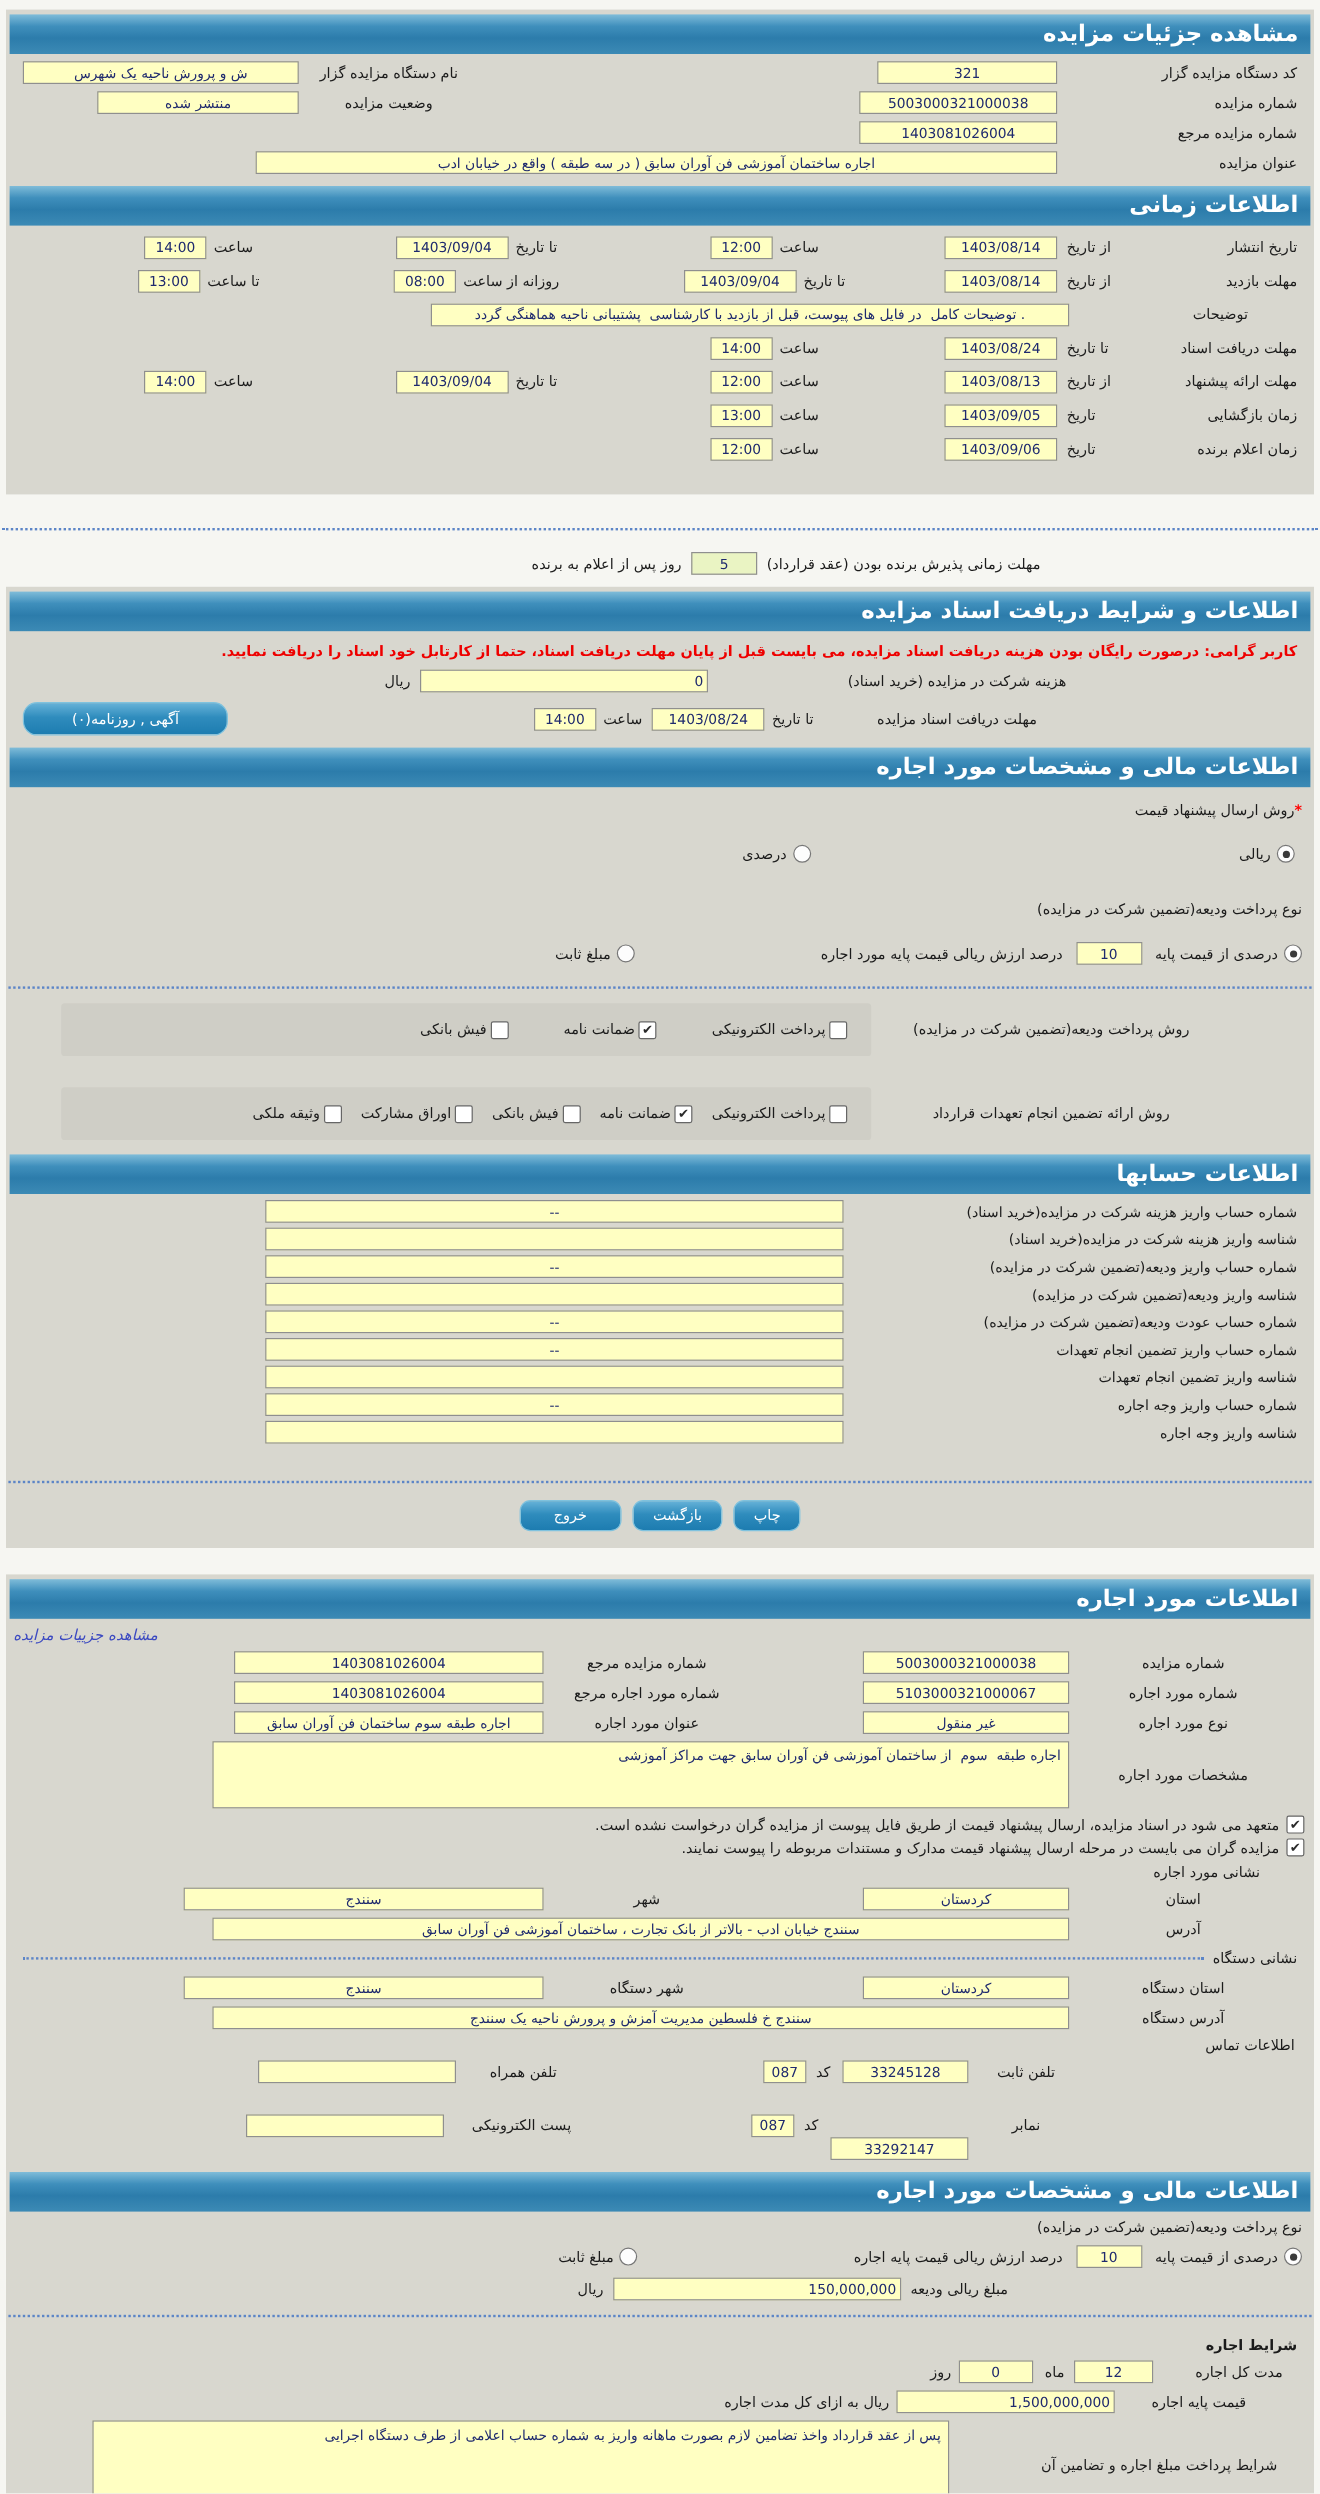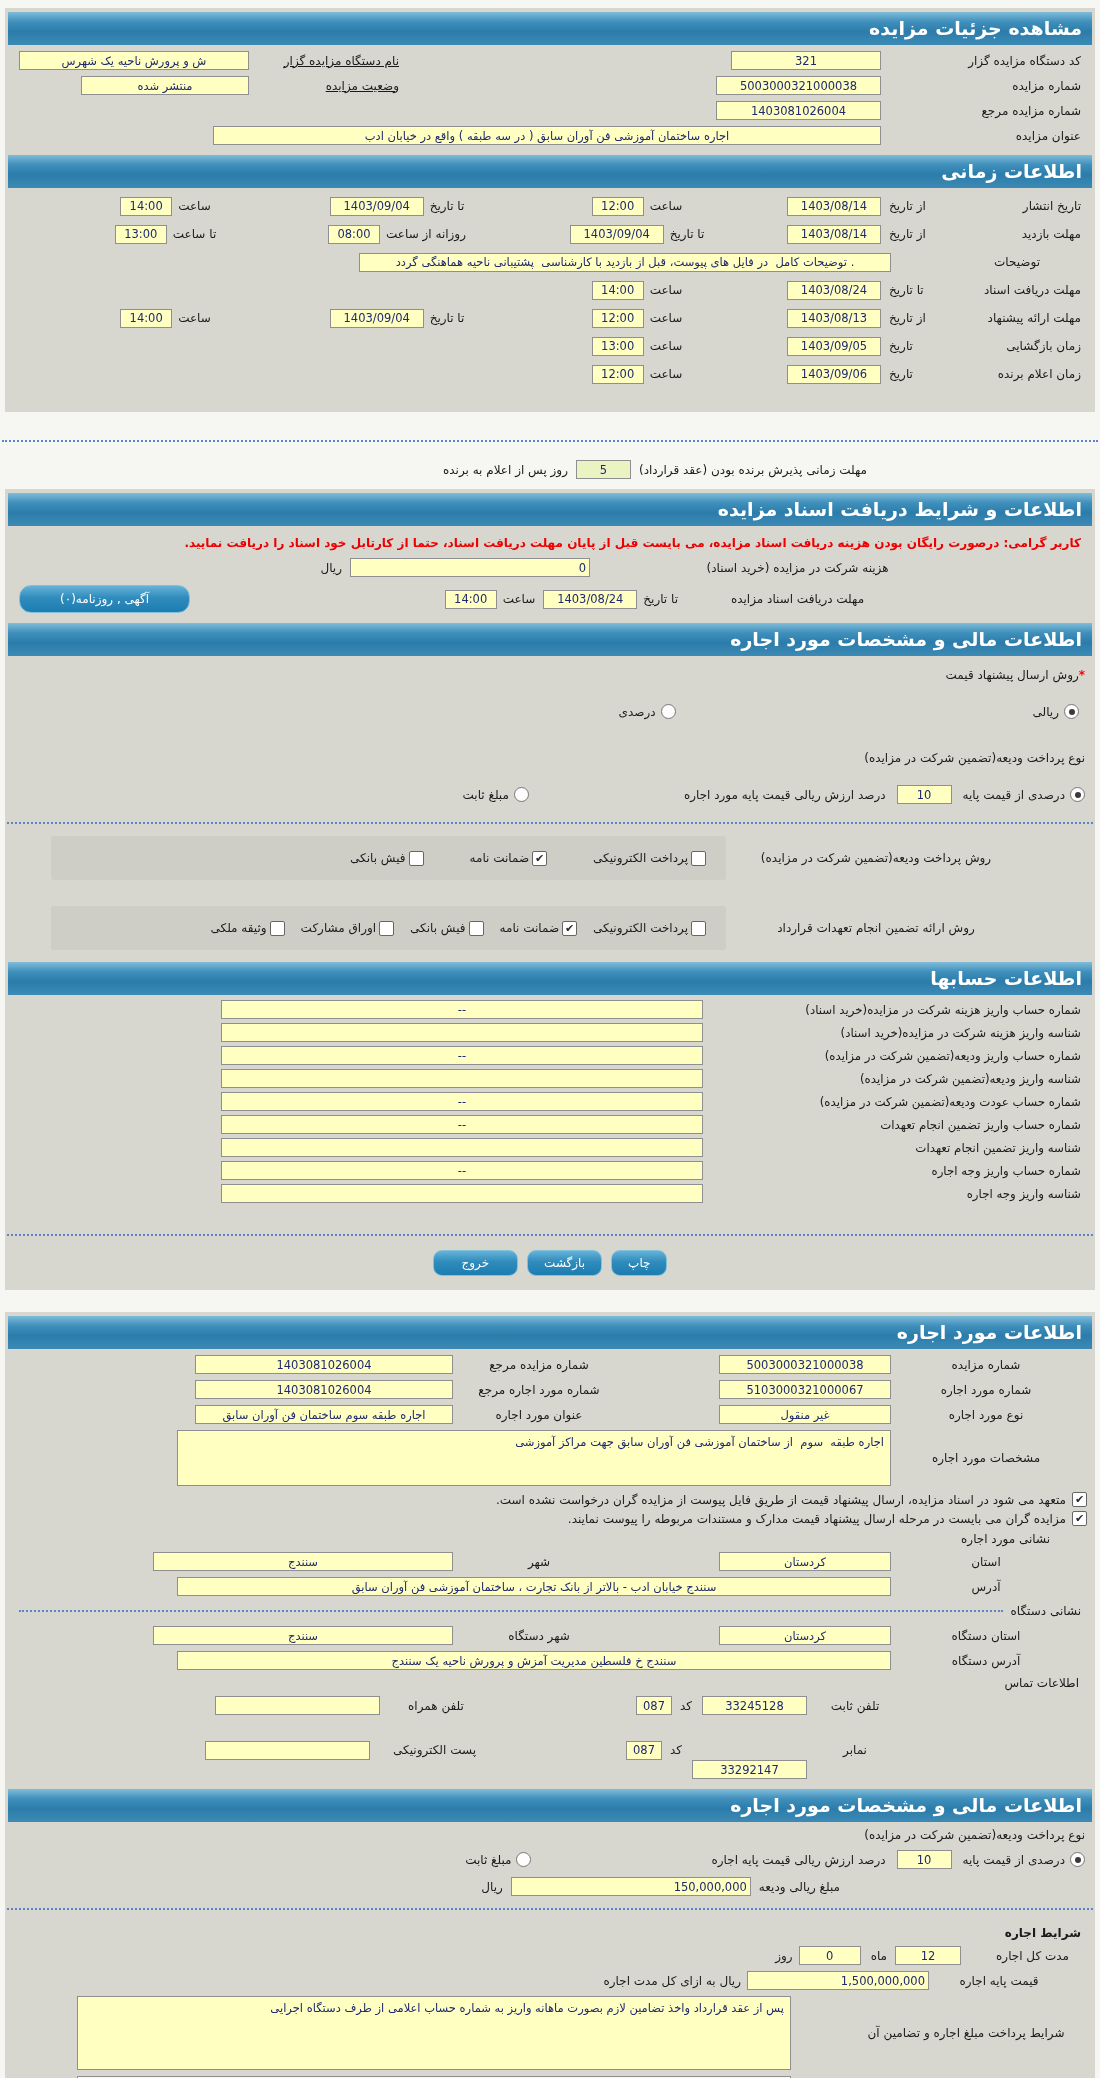--- a/index.html
+++ b/index.html
@@ -8,21 +8,21 @@
   .panel{background:#d8d7cf;margin:0 5px;padding:2px 0 10px;}
   .hdr{margin:2px 3px 4px;background:linear-gradient(180deg,#7fbcd9 0%,#3f8fbc 30%,#2c7cab 60%,#3c8ab5 100%);
        color:#fff;font-weight:bold;font-size:19px;padding:5px 10px 6px;}
   .row{display:flex;align-items:center;padding:2px 14px;font-size:12px;color:#1b1b1b;margin:2px 0;}
   .inp{background:#ffffc2;border:1px solid #8f8f8f;height:19px;box-sizing:border-box;font-size:11.5px;
        color:#1f2a6e;text-align:center;direction:ltr;font-family:"DejaVu Sans",sans-serif;padding:1px 3px;}
   .fa{direction:rtl;}
   textarea.inp{resize:none;text-align:right;padding:3px 6px;color:#1f2a6e;line-height:1.5;}
   .grn{background:#eaf4c3;}
   .lblR{width:200px;text-align:right;}
-  .lblL{width:150px;text-align:right;text-decoration:underline;}
+  .lblL{width:150px;text-align:center;}
   .flex1{flex:1;}
   
   .trow{display:flex;align-items:center;padding:2px 14px;font-size:12px;color:#1b1b1b;height:24px;}
   .tname{width:128px;}
   .tsub{width:64px;text-align:left;padding-left:8px;}
   .tslot{display:inline-flex;align-items:center;gap:6px;justify-content:center;}
   .s2{width:190px;margin-right:55px;}
   .s3{width:250px;margin-right:20px;}
   .s4{flex:1;justify-content:center;margin-left:40px;}
   .date{width:94px;}
@@ -359,20 +359,24 @@
     </div>
   </section>
 
   <div class="gapwhite"></div>
 
   <section class="panel">
     <div class="hdr">
       <span>اطلاعات مورد اجاره</span>
     </div>
 
+    <div class="row" style="padding-left:6px">
+      <span class="flex1"></span>
+      <a href="#" class="link">مشاهده جزییات مزایده</a>
+    </div>
 
     <div class="prow">
       <span class="plr">شماره مزایده</span>
       <input class="inp pir" readonly="" value="5003000321000038" style="">
       <span class="pll">شماره مزایده مرجع</span>
       <input class="inp pil" readonly="" value="1403081026004" style="">
     </div>
 
     <div class="prow">
       <span class="plr">شماره مورد اجاره</span>

